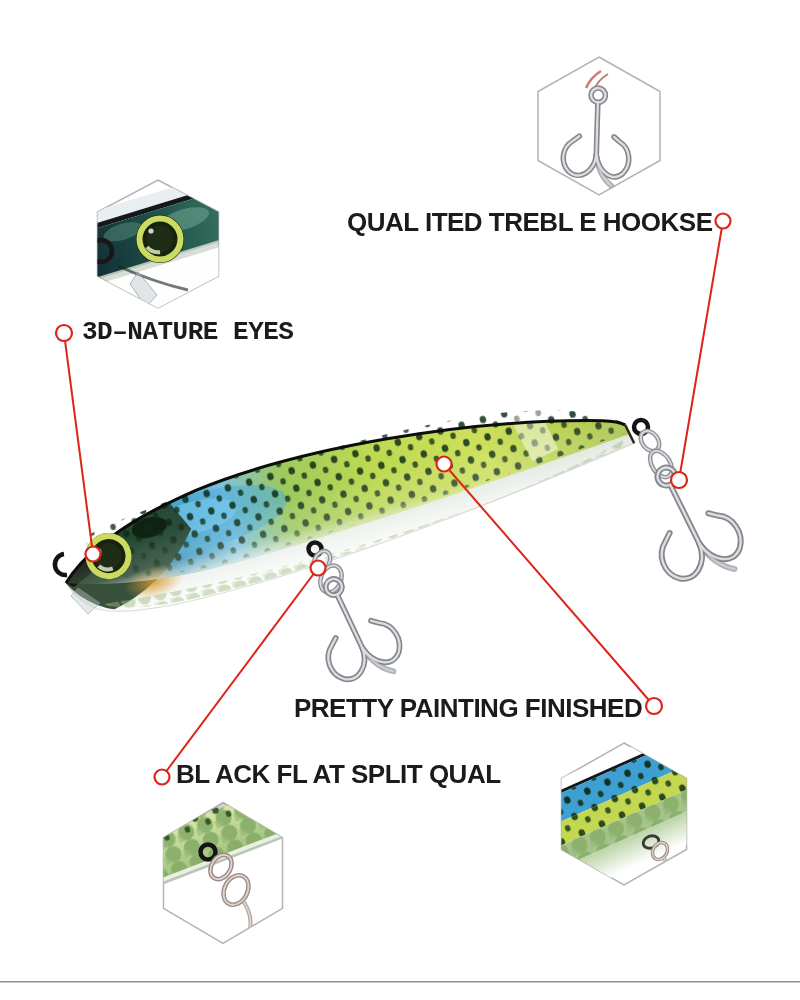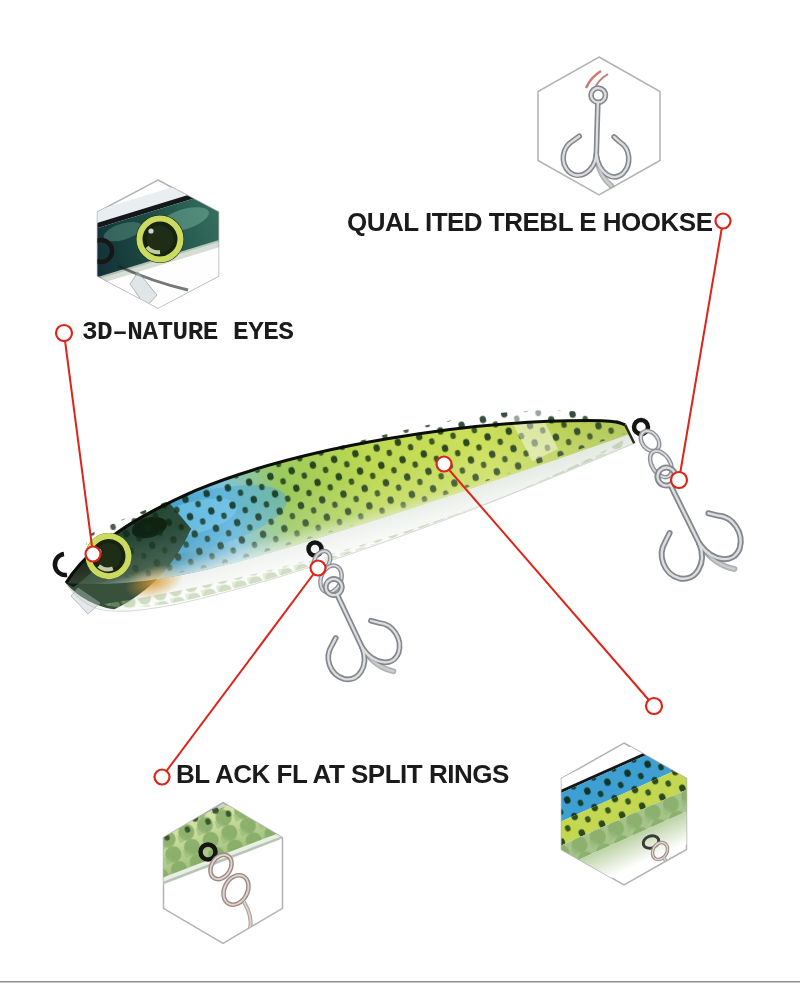--- a/index.html
+++ b/index.html
@@ -281,14 +281,15 @@
     <circle class="dot" cx="444" cy="464" r="7.5"></circle>
     <circle class="dot" cx="162" cy="777" r="7.5"></circle>
     <circle class="dot" cx="318" cy="568" r="7.5"></circle>
   </g>
 
   <rect class="divider" x="0" y="981" width="800" height="1.5"></rect>
 </svg>
 
   <div class="callout-label" id="label-hooks">QUAL ITED TREBL E HOOKSE</div>
   <div class="callout-label" id="label-eyes">3D–NATURE EYES</div>
-  <div class="callout-label" id="label-rings">BL ACK FL AT SPLIT RINGS</div>
+  <div class="callout-label" id="label-painting">PRETTY PAINTING FINISHED</div>
+  <div class="callout-label" id="label-rings">BL ACK FL AT SPLIT QUAL</div>
 </div>
 
 </body></html>

